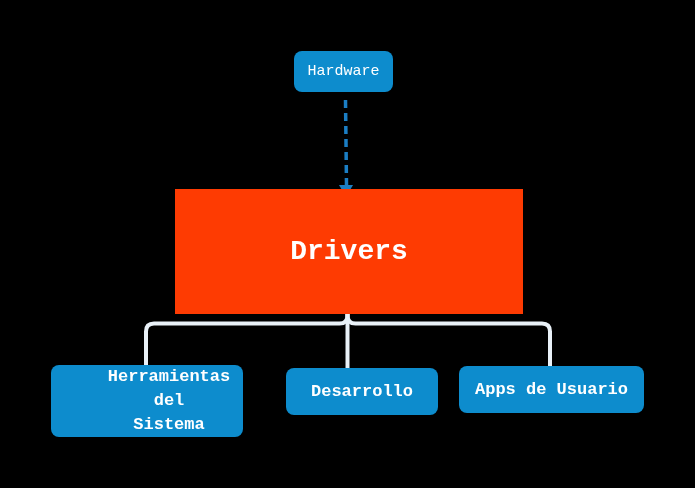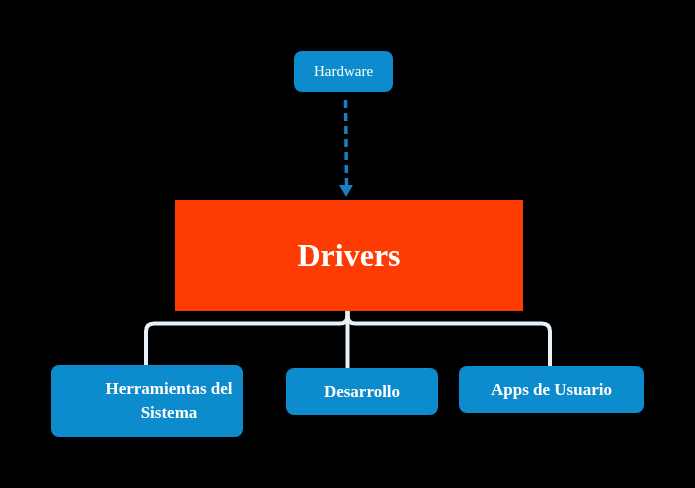--- a/index.html
+++ b/index.html
@@ -1,21 +1,21 @@
 <!DOCTYPE html>
 <html><head>
 <meta charset="utf-8">
 <style>
   html, body { margin: 0; padding: 0; }
   body { width: 695px; height: 488px; overflow: hidden; }
   .canvas {
     position: relative;
     width: 695px;
     height: 488px;
-    font-family: Liberation Serif, serif;
+    font-family: Liberation Mono, monospace;
   }
   .edges-layer {
     position: absolute;
     left: 0; top: 0;
     width: 695px; height: 488px;
   }
   .node {
     position: absolute;
     display: flex;
     flex-direction: column;
@@ -24,23 +24,23 @@
     text-align: center;
     color: #ffffff;
     border-radius: 8px;
     box-sizing: border-box;
   }
   .node-hardware {
     left: 294px; top: 51px; width: 99px; height: 41px;
     font-size: 15px; font-weight: 400;
   }
   .node-drivers {
-    left: 175px; top: 200px; width: 348px; height: 111px;
+    left: 175px; top: 189px; width: 348px; height: 125px;
     border-radius: 0;
-    font-size: 32px; font-weight: 700; line-height: 35px;
+    font-size: 28px; font-weight: 700; line-height: 35px;
   }
   .node-herramientas {
     left: 51px; top: 365px; width: 192px; height: 72px;
     font-size: 17px; font-weight: 700; line-height: 24px;
   }
   .node-desarrollo {
     left: 286px; top: 368px; width: 152px; height: 47px;
     font-size: 17px; font-weight: 700;
   }
   .node-apps {

